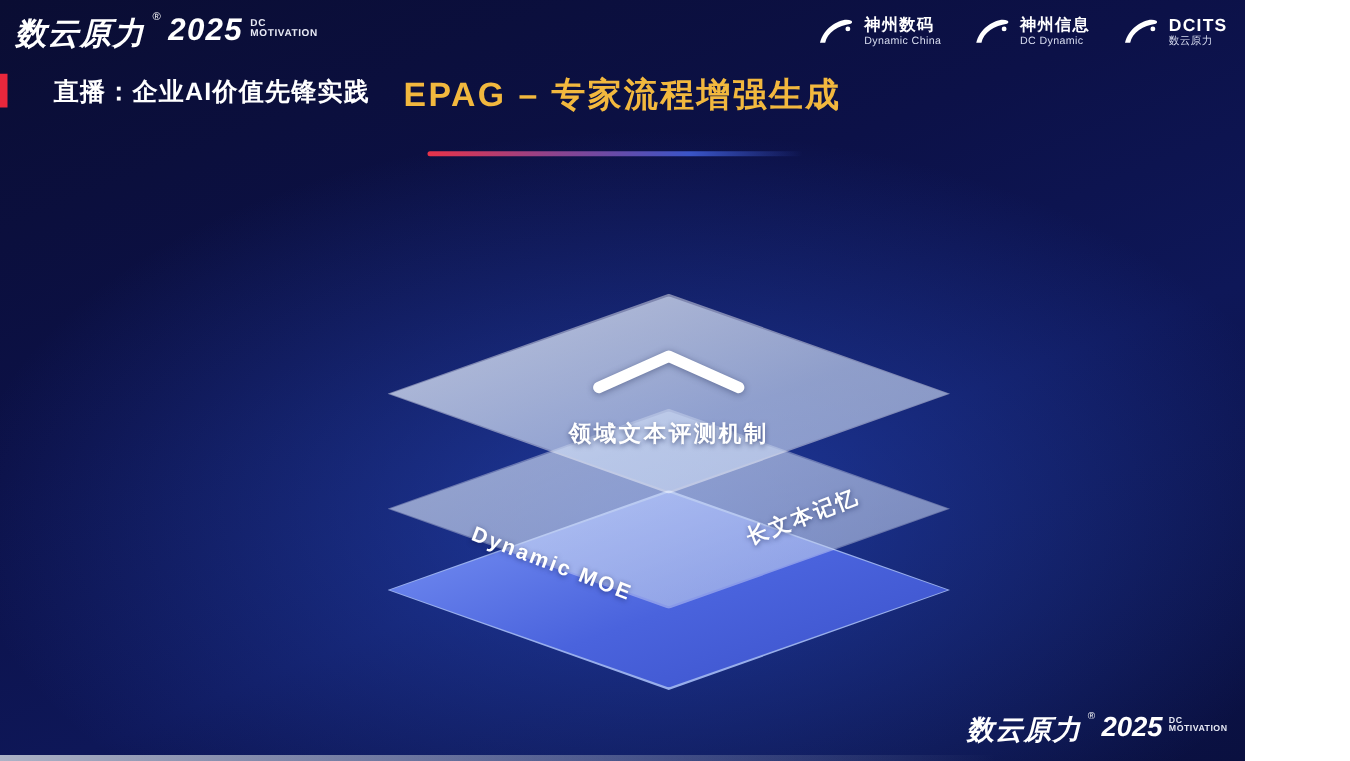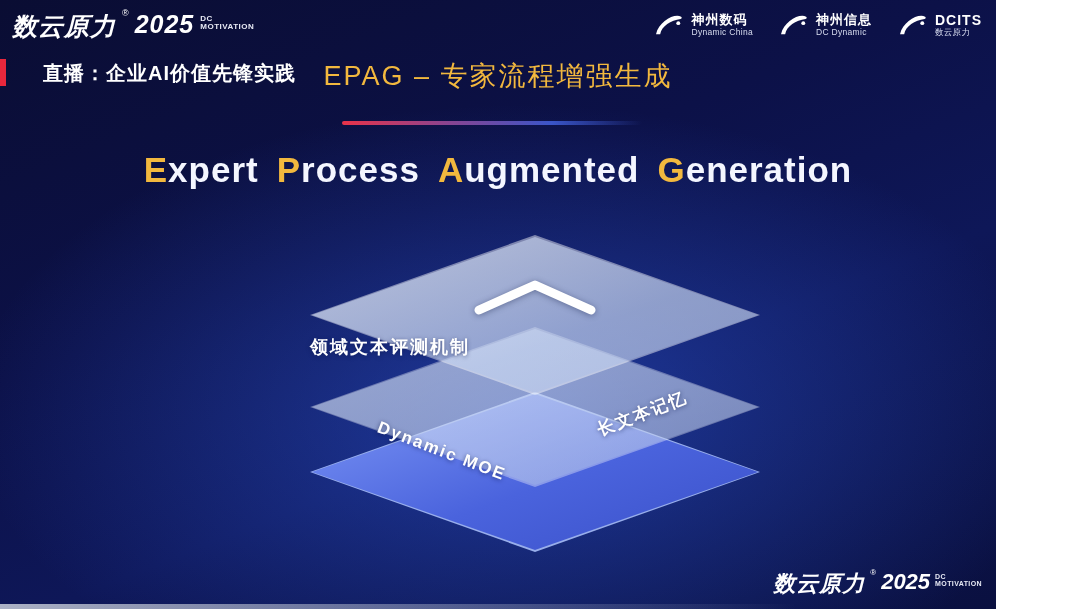--- a/index.html
+++ b/index.html
@@ -23,21 +23,21 @@
   .brand .year { font-size:25px; font-weight:900; font-style:italic; letter-spacing:1px; }
   .brand .tag { display:flex; flex-direction:column; line-height:1.05; margin-top:5px; }
   .brand .tag span { font-size:8px; font-weight:700; letter-spacing:0.5px; color:#e8eaf5; }
 
   
   .live-bar { position:absolute; top:59px; left:0; width:6px; height:27px; background:#e8273c; }
   .live-label { position:absolute; top:60px; left:14px; font-size:20px; font-weight:800; letter-spacing:1px;margin-left:29px; }
 
   
   .title { position:absolute; top:58px; left:0; width:100%; text-align:center;
-           font-size:27px; font-weight:400; letter-spacing:2px; color:#f2b83e; }
+           font-size:27px; font-weight:700; letter-spacing:2px; color:#f2b83e; }
   .divider { position:absolute; top:121px; left:50%; transform:translateX(-52%);
              width:300px; height:4px; border-radius:2px;
              background:linear-gradient(90deg,#e8334a 0%,#8a4490 35%,#3a55c8 70%,rgba(40,70,180,0) 100%); }
 
   
   .subtitle { position:absolute; top:150px; left:0; width:100%; text-align:center;
               font-size:35px; font-weight:700; letter-spacing:1px; color:#f4f6ff; }
   .subtitle .word { margin:0 9px; }
   .subtitle .init { color:#f2b83e; }
 
@@ -60,21 +60,21 @@
   .layer-bottom .face { background:linear-gradient(160deg,#7d97f6 0%,#4a63dd 55%,#3a50c8 100%); }
   .layer-mid { top:92px; z-index:2; background:rgba(255,255,255,0.35); }
   .layer-mid .face { background:linear-gradient(160deg,rgba(205,220,246,0.50) 0%,rgba(140,165,220,0.32) 100%); }
   .layer-top { top:0; z-index:3; background:rgba(255,255,255,0.45); }
   .layer-top .face { background:linear-gradient(160deg,rgba(228,237,253,0.62) 0%,rgba(168,192,236,0.38) 60%,rgba(145,170,222,0.34) 100%); }
 
   .chevron { position:absolute; z-index:4; top:40px; left:50%; transform:translateX(-50%);
              width:130px; height:44px; filter:drop-shadow(0 1px 3px rgba(10,20,60,0.4)); }
   .lbl { position:absolute; z-index:4; color:#fff; font-weight:800;
          text-shadow:0 1px 4px rgba(10,20,70,0.55); white-space:nowrap; }
-  .lbl-top { top:100px; left:0; width:100%; text-align:left; font-size:18px; letter-spacing:2px; }
+  .lbl-top { top:100px; left:0; width:100%; text-align:center; font-size:18px; letter-spacing:2px; }
   .lbl-mid-left { top:182px; left:68px; font-size:17px; letter-spacing:2px;
                   transform:rotate(21deg); transform-origin:left center; }
   .lbl-mid-right { top:184px; left:288px; font-size:17px; letter-spacing:2px;
                    transform:rotate(-21deg); transform-origin:left center; }
   .lbl-bottom { top:272px; left:0; width:100%; text-align:center; font-size:18px; letter-spacing:3px; }
 
   
   .footer-brand { position:absolute; right:14px; bottom:10px; display:flex; align-items:flex-start; gap:5px; }
   .footer-brand .name { font-size:22px; font-weight:900; font-style:italic; letter-spacing:1px; }
   .footer-brand .reg { font-size:8px; position:relative; top:-1px; }
@@ -99,23 +99,20 @@
       <span>MOTIVATION</span>
     </span>
   </div>
 
   <div class="live-bar"></div>
   <div class="live-label">直播：企业AI价值先锋实践</div>
 
   <div class="title">EPAG – 专家流程增强生成</div>
   <div class="divider"></div>
 
-  <div class="subtitle">
-    <span class="word"><span class="init">E</span><span>xpert</span></span><span class="word"><span class="init">P</span><span>rocess</span></span><span class="word"><span class="init">A</span><span>ugmented</span></span><span class="word"><span class="init">G</span><span>eneration</span></span>
-  </div>
 
   <div class="partners">
     <div class="partner">
       <svg class="swoosh" viewBox="0 0 32 28">
         <path d="M2 24 C5 10 22 1 29 5 C30 5.6 30 7 28.5 7.5 C18 9 8 15 6.5 24 Z" fill="#ffffff"></path>
         <circle cx="26" cy="12" r="2.1" fill="#ffffff"></circle>
       </svg>
       <span class="txt">
         <span class="cn">神州数码</span>
         <span class="en">Dynamic China</span>

